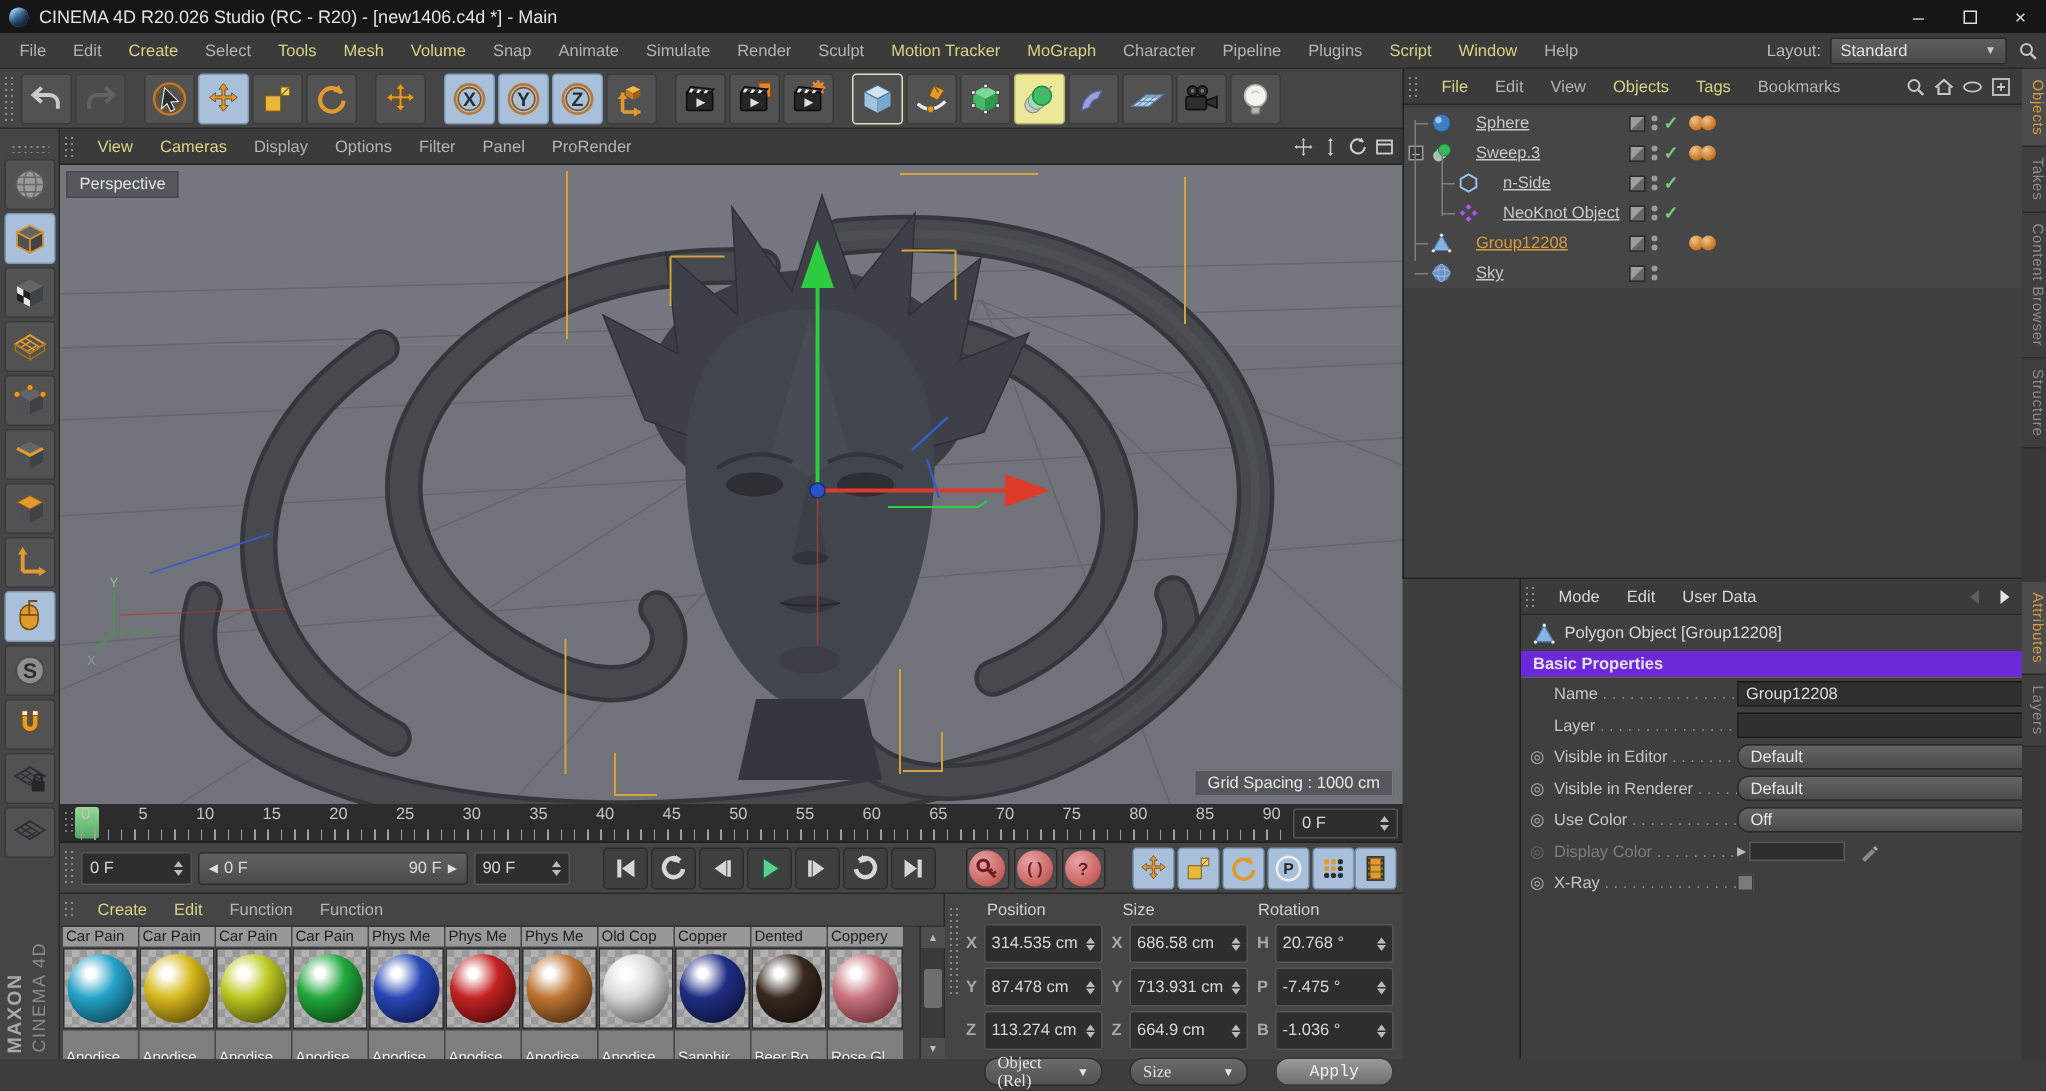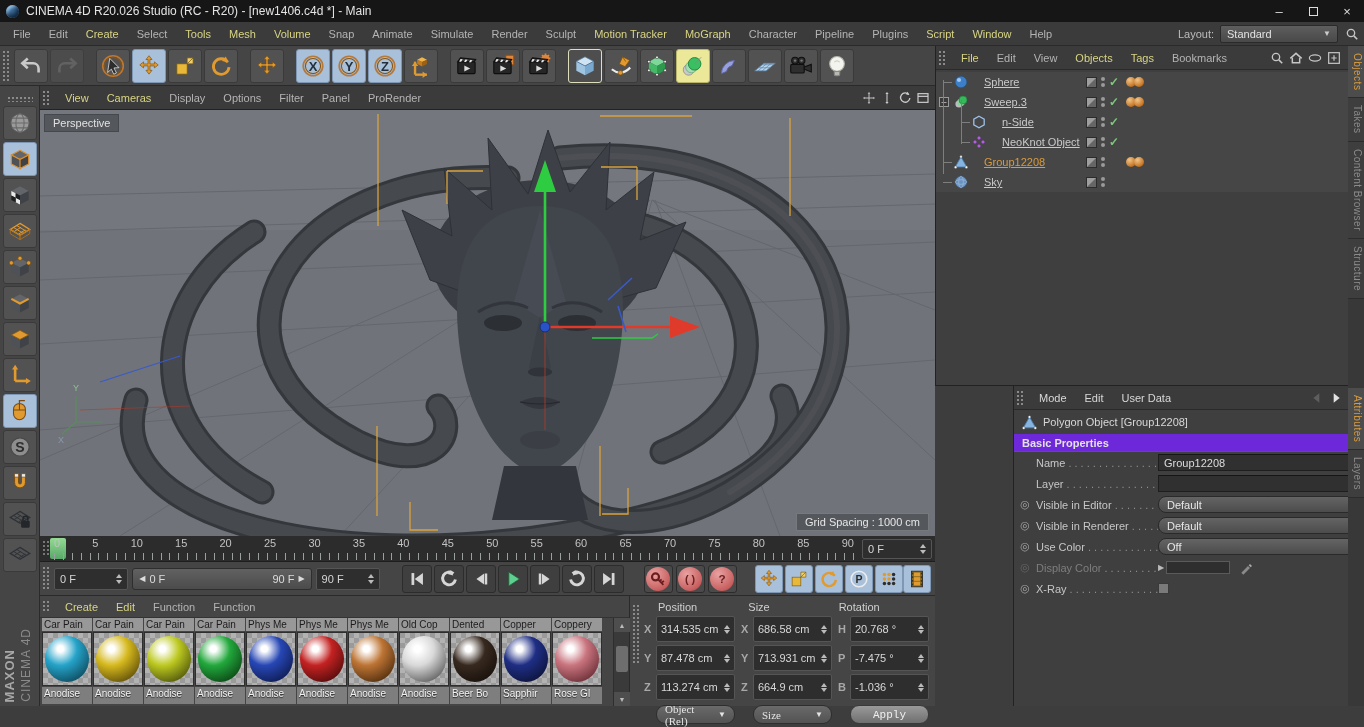--- a/index.html
+++ b/index.html
@@ -94,21 +94,21 @@
   #materials { position:absolute; left:40px; top:596px; width:590px; height:110px; background:#454545; border-right:1px solid #2a2a2a; }
   #matmenu { position:relative; height:22px; display:flex; align-items:center; padding-left:16px; border-bottom:1px solid #333; }
   #mattiles { position:absolute; left:2px; top:22px; right:18px; bottom:0; display:flex; gap:1px; overflow:hidden; }
   .mtile { width:50px; flex:none; }
   .mchip { height:13px; background:#989898; color:#1c1c1c; font-size:10px; line-height:13px; padding:0 2px; overflow:hidden; white-space:nowrap; margin-bottom:1px; }
   .mthumb { height:54px; position:relative; border:1px solid #2e2e2e;
     background-color:#9a9a9a;
     background-image:linear-gradient(45deg,#b2b2b2 25%,transparent 25%,transparent 75%,#b2b2b2 75%),linear-gradient(45deg,#b2b2b2 25%,transparent 25%,transparent 75%,#b2b2b2 75%);
     background-size:10px 10px; background-position:0 0,5px 5px; }
   .msphere { position:absolute; left:2px; top:3px; width:44px; height:46px; border-radius:50%; }
-  .mname { height:17px; background:#7e7e7e; color:#f2f2f2; text-shadow:0 1px 1px #222; font-size:10px; line-height:13px; padding:0 2px; overflow:hidden; white-space:nowrap; margin-top:1px; }
+  .mname { height:17px; background:#7e7e7e; color:#f2f2f2; text-shadow:0 1px 1px #222; font-size:10px; line-height:13px; padding:12px 2px; overflow:hidden; white-space:nowrap; margin-top:1px;text-decoration:underline; }
   #matscroll { position:absolute; right:0; top:22px; width:16px; bottom:0; background:#3a3a3a; border-left:1px solid #2e2e2e; }
   #matscroll .arr { position:absolute; left:0; width:16px; height:14px; display:flex; align-items:center; justify-content:center; color:#bbb; font-size:7px; background:#4e4e4e; }
   #matscroll .arr.up { top:0; } #matscroll .arr.dn { bottom:0; }
   #matscroll .thumb { position:absolute; left:2px; top:28px; width:12px; height:26px; background:#6e6e6e; border-radius:2px; }
 
   
   #coords { position:absolute; left:630px; top:596px; width:305px; height:110px; background:#454545; padding:3px 6px 0 14px; }
   #chandle { position:absolute; left:2px; top:8px; height:60px; width:8px; background-image:radial-gradient(#8a8a8a 34%, transparent 36%); background-size:4px 4px; }
   #coords .hdr { display:grid; grid-template-columns:1fr 1fr 1fr; color:#cfcfcf; padding:2px 0 3px 14px; }
   #coords .grid { display:grid; grid-template-columns:1fr 1fr 1fr; column-gap:6px; row-gap:3px; }
@@ -900,32 +900,32 @@
           <div class="mname">Anodise</div>
         </div>
         <div class="mtile">
           <div class="mchip">Old Cop</div>
           <div class="mthumb">
             <div class="msphere" style="background: radial-gradient(circle at 35% 28%, rgb(255, 255, 255) 0%, rgb(255, 255, 255) 7%, rgb(217, 217, 217) 38%, rgb(74, 74, 74) 92%);"></div>
           </div>
           <div class="mname">Anodise</div>
         </div>
         <div class="mtile">
+          <div class="mchip">Copper</div>
+          <div class="mthumb">
+            <div class="msphere" style="background: radial-gradient(circle at 35% 28%, rgb(255, 255, 255) 0%, rgb(255, 255, 255) 7%, rgb(31, 46, 133) 38%, rgb(10, 15, 46) 92%);"></div>
+          </div>
+          <div class="mname">Sapphir</div>
+        </div>
+        <div class="mtile">
           <div class="mchip">Dented</div>
           <div class="mthumb">
             <div class="msphere" style="background: radial-gradient(circle at 35% 28%, rgb(255, 255, 255) 0%, rgb(255, 255, 255) 7%, rgb(55, 41, 31) 38%, rgb(18, 12, 8) 92%);"></div>
           </div>
           <div class="mname">Beer Bo</div>
-        </div>
-        <div class="mtile">
-          <div class="mchip">Copper</div>
-          <div class="mthumb">
-            <div class="msphere" style="background: radial-gradient(circle at 35% 28%, rgb(255, 255, 255) 0%, rgb(255, 255, 255) 7%, rgb(31, 46, 133) 38%, rgb(10, 15, 46) 92%);"></div>
-          </div>
-          <div class="mname">Sapphir</div>
         </div>
         <div class="mtile">
           <div class="mchip">Coppery</div>
           <div class="mthumb">
             <div class="msphere" style="background: radial-gradient(circle at 35% 28%, rgb(255, 255, 255) 0%, rgb(255, 255, 255) 7%, rgb(201, 116, 126) 38%, rgb(90, 34, 42) 92%);"></div>
           </div>
           <div class="mname">Rose Gl</div>
         </div>
       </div>
     <div id="matscroll">

